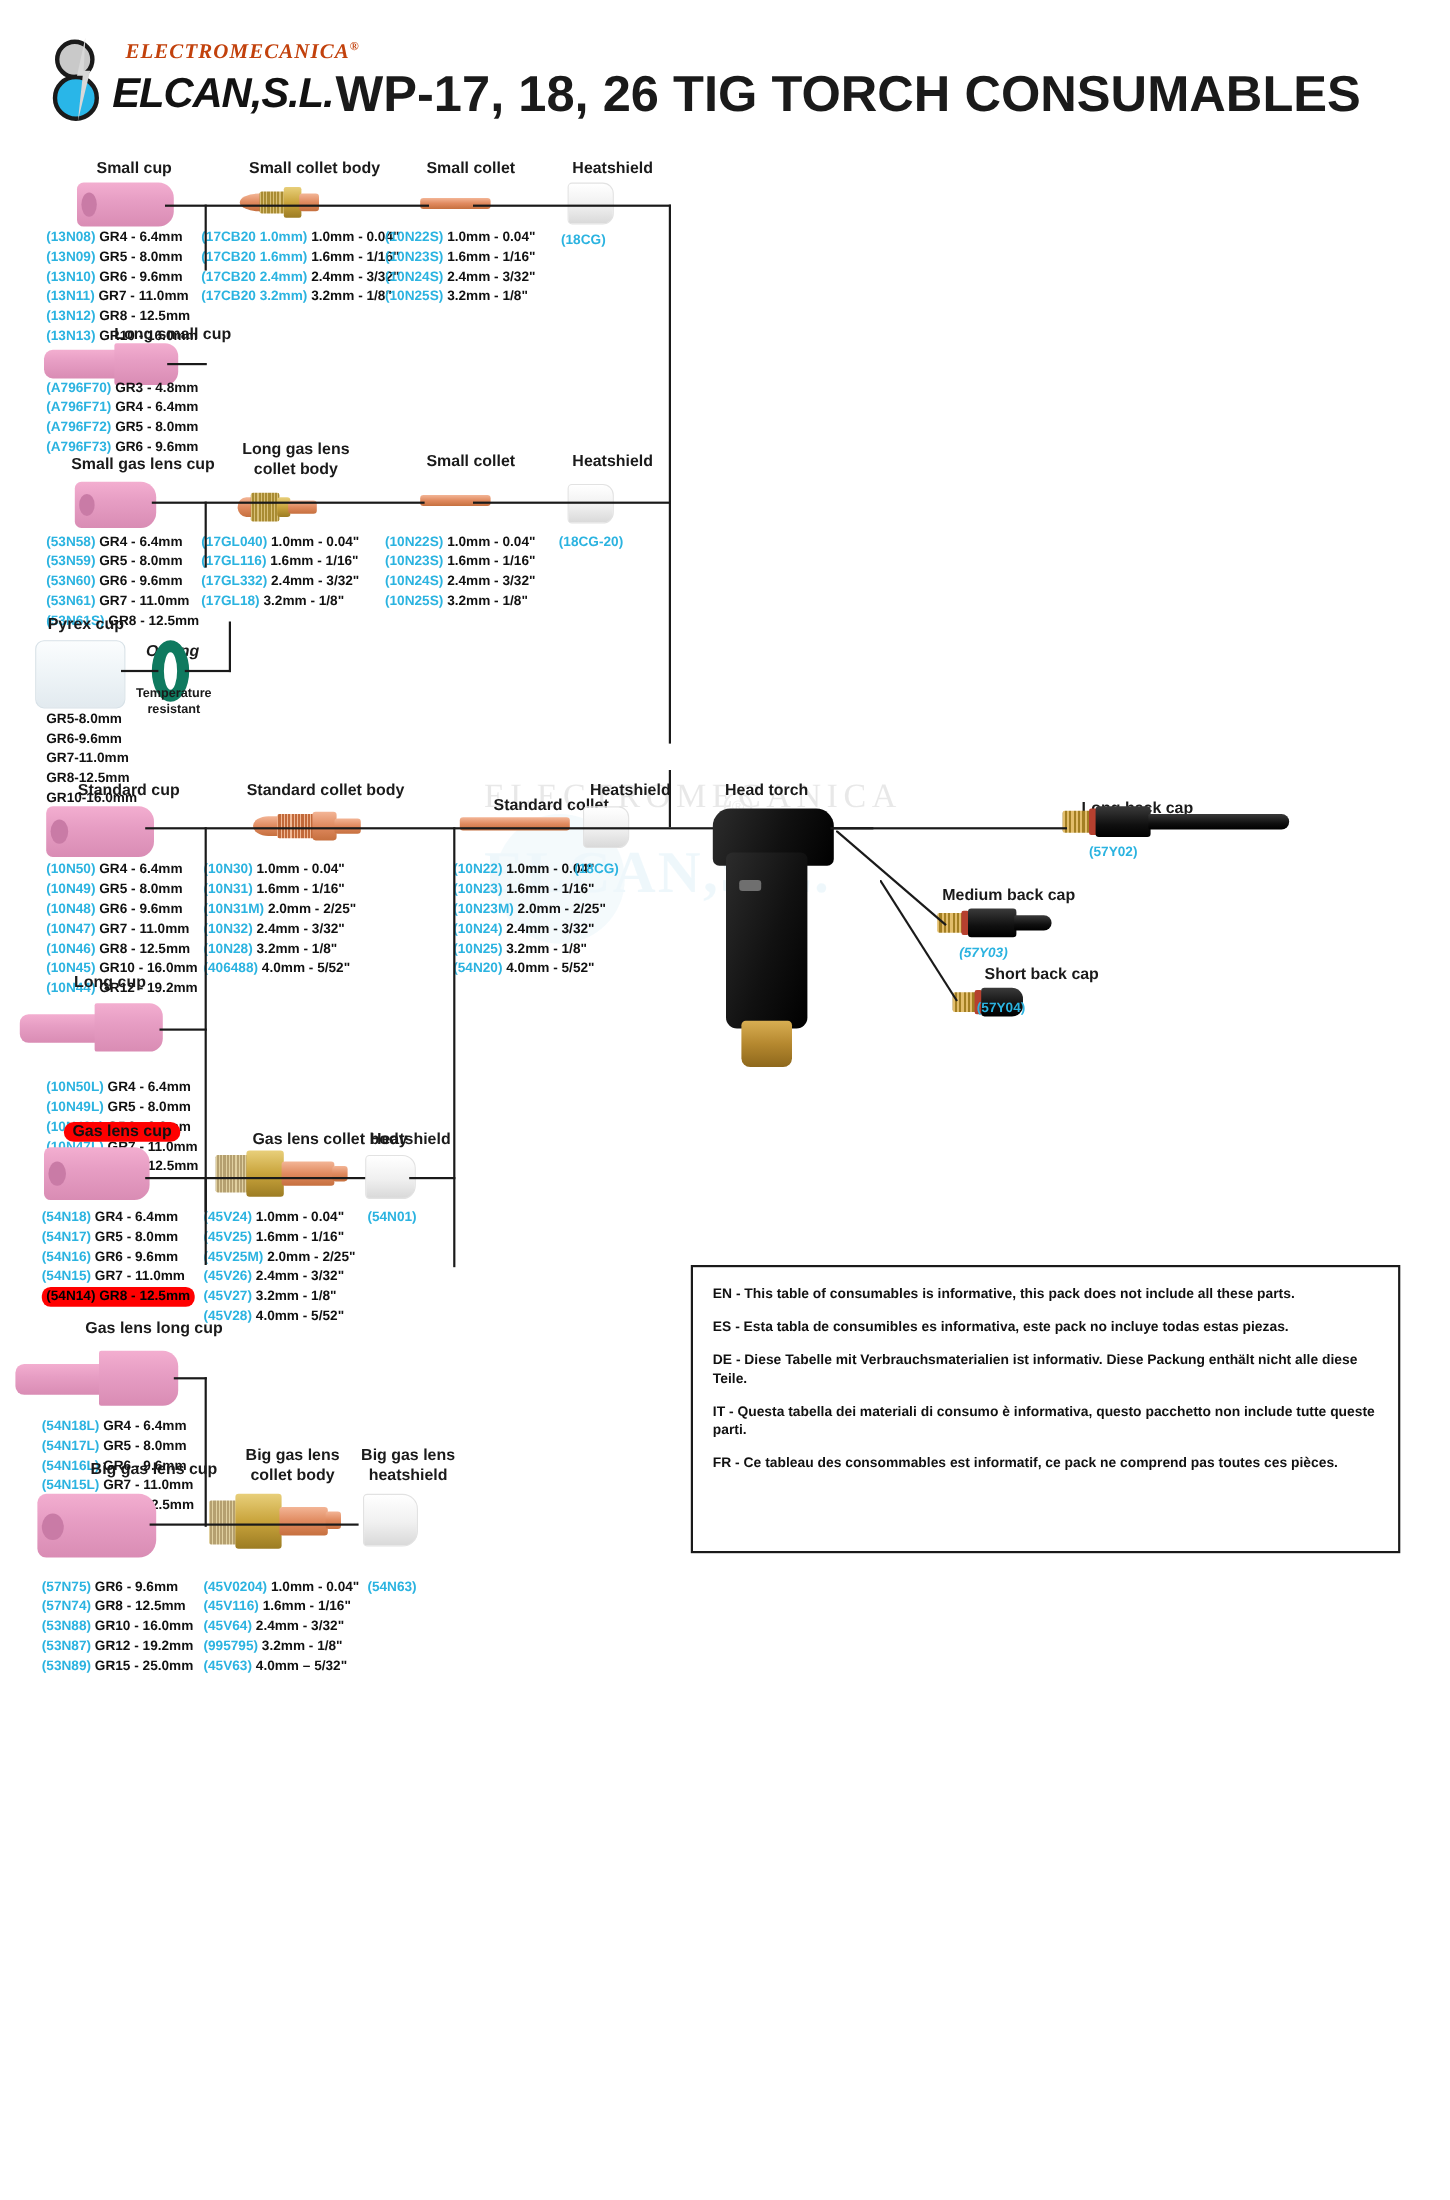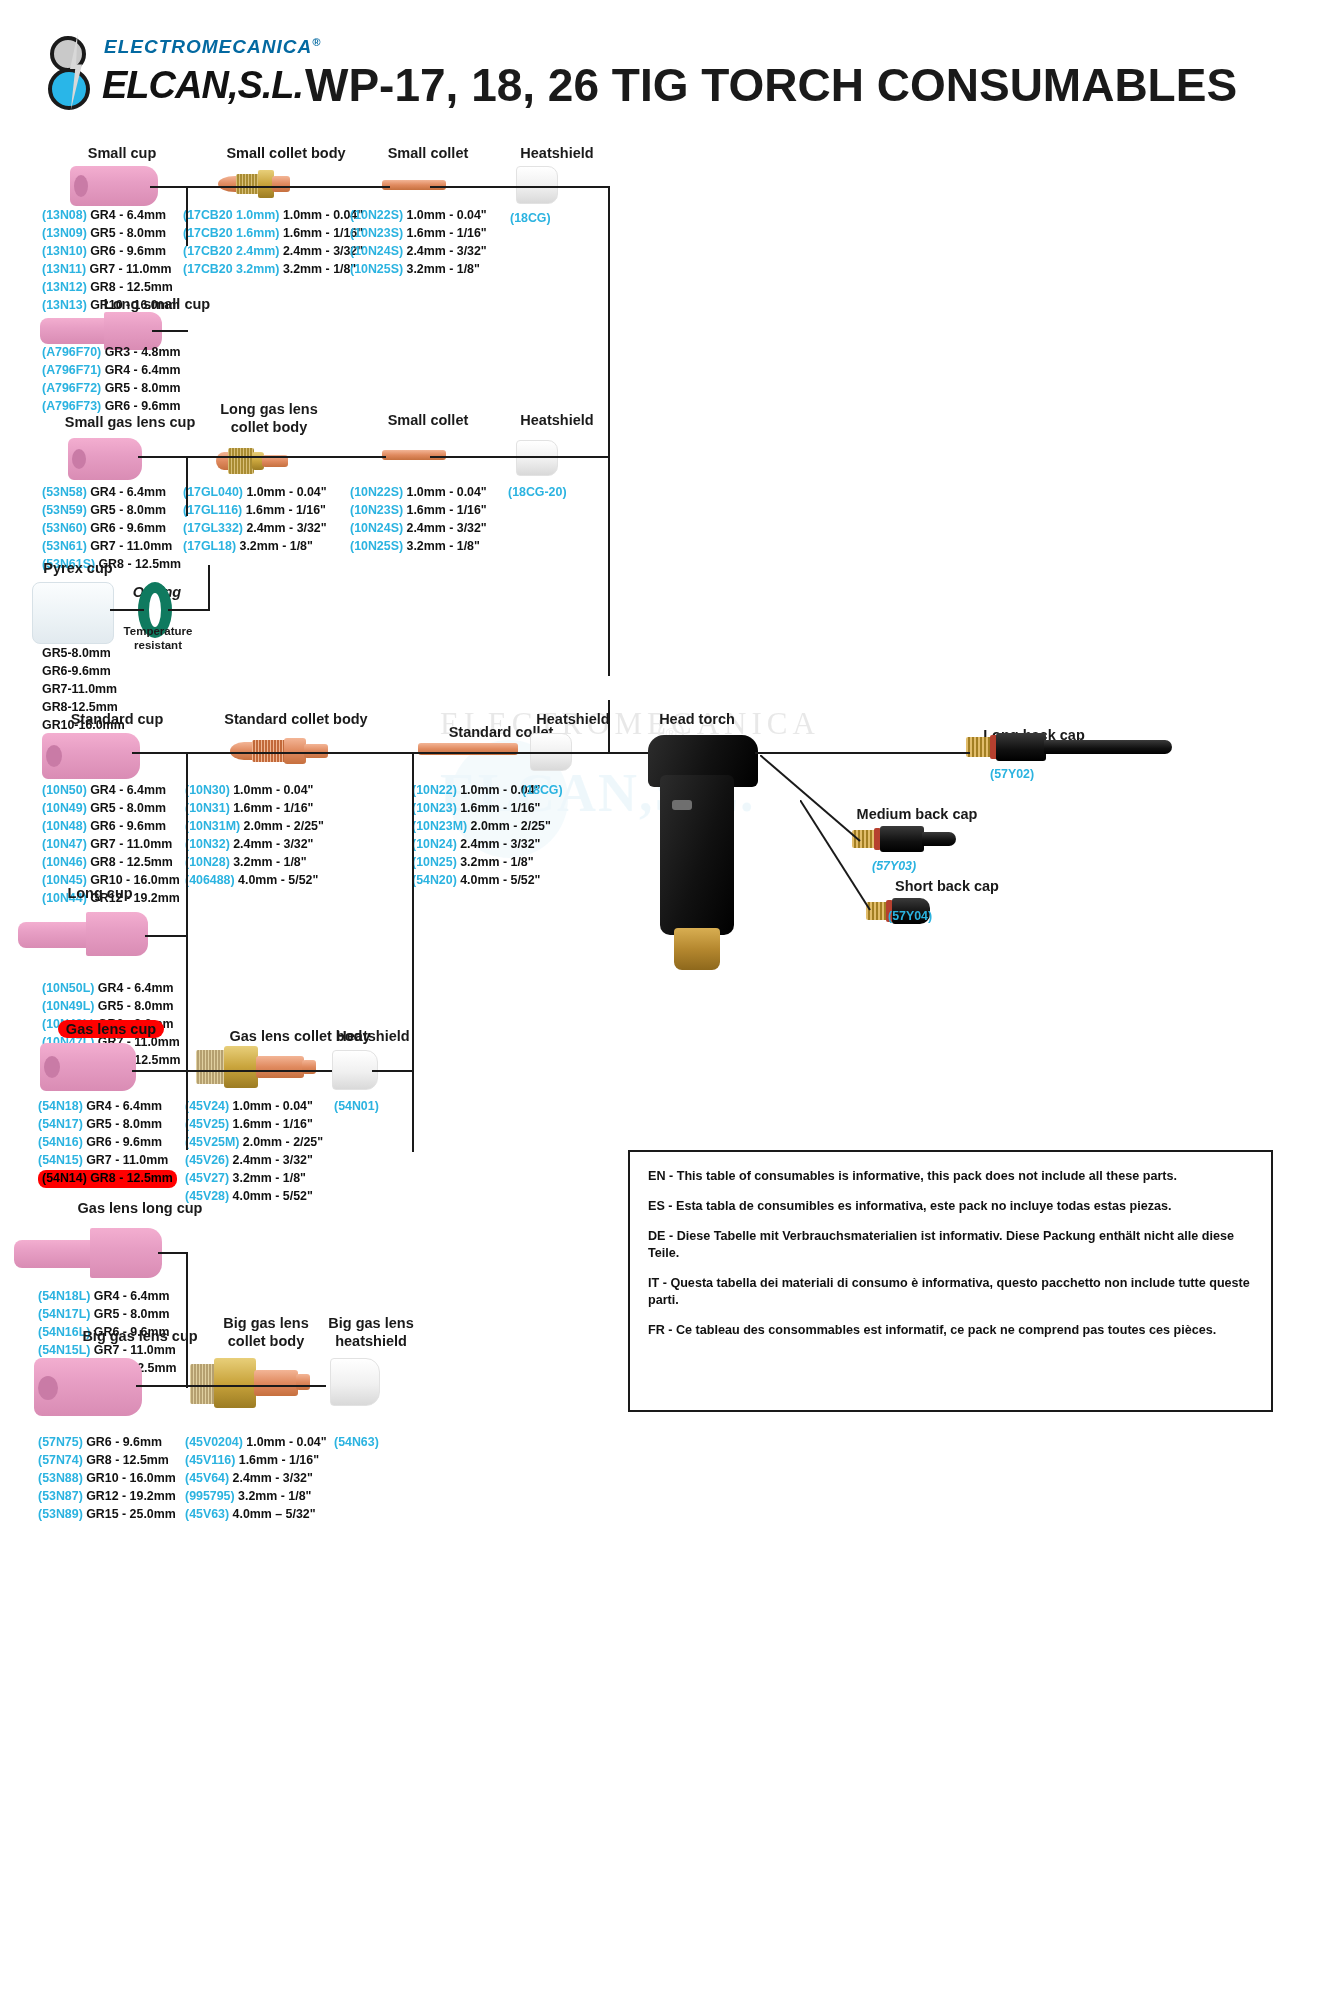--- a/index.html
+++ b/index.html
@@ -42,25 +42,25 @@
     background: #29b6e8;
     border: 4px solid #1a1a1a;
   }
   .logo-bolt {
     position: absolute; left: 24px; top: 2px;
     width: 20px; height: 76px;
     background: #d8d8d8;
     clip-path: polygon(58% 0%, 20% 46%, 46% 46%, 24% 100%, 80% 40%, 50% 40%);
   }
   .brand-top {
-    position: absolute; left: 62px; top: 8px;
-    font-family: Liberation Sans, sans-serif;
+    position: absolute; left: 72px; top: 8px;
+    font-family: Liberation Serif, serif;
     font-size: 19px; font-weight: bold;
     letter-spacing: 1px;
-    color: #0369a1;
+    color: #c2410c;
     font-style: italic;
   }
   .brand-reg {
     font-size: 11px; vertical-align: super;
   }
   .brand-main {
     position: absolute; left: 60px; top: 36px;
     font-family: "Liberation Sans", sans-serif;
     font-size: 38px; font-weight: bold;
     font-style: italic;

